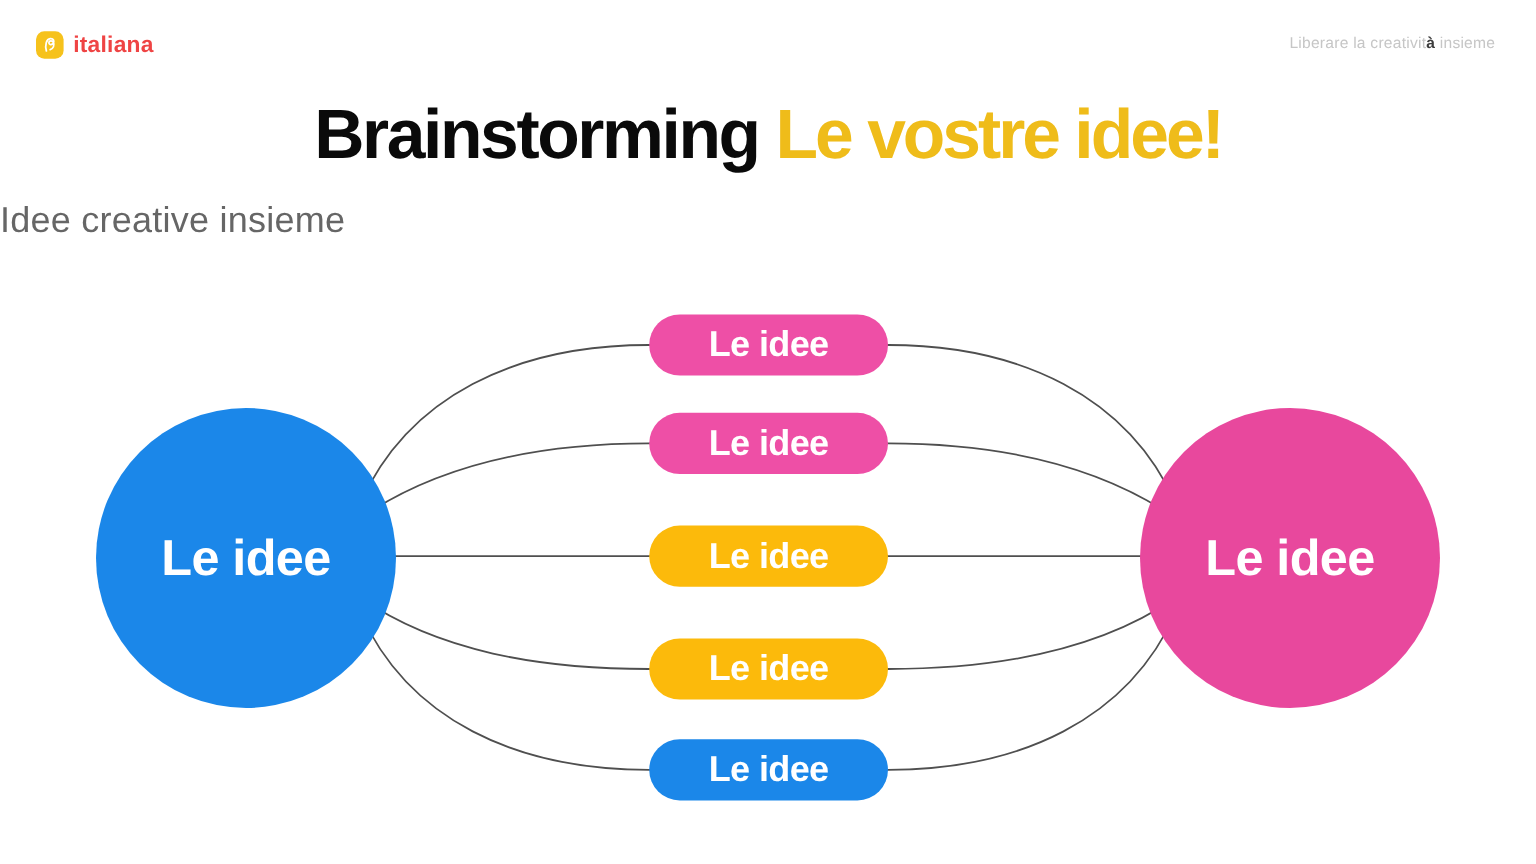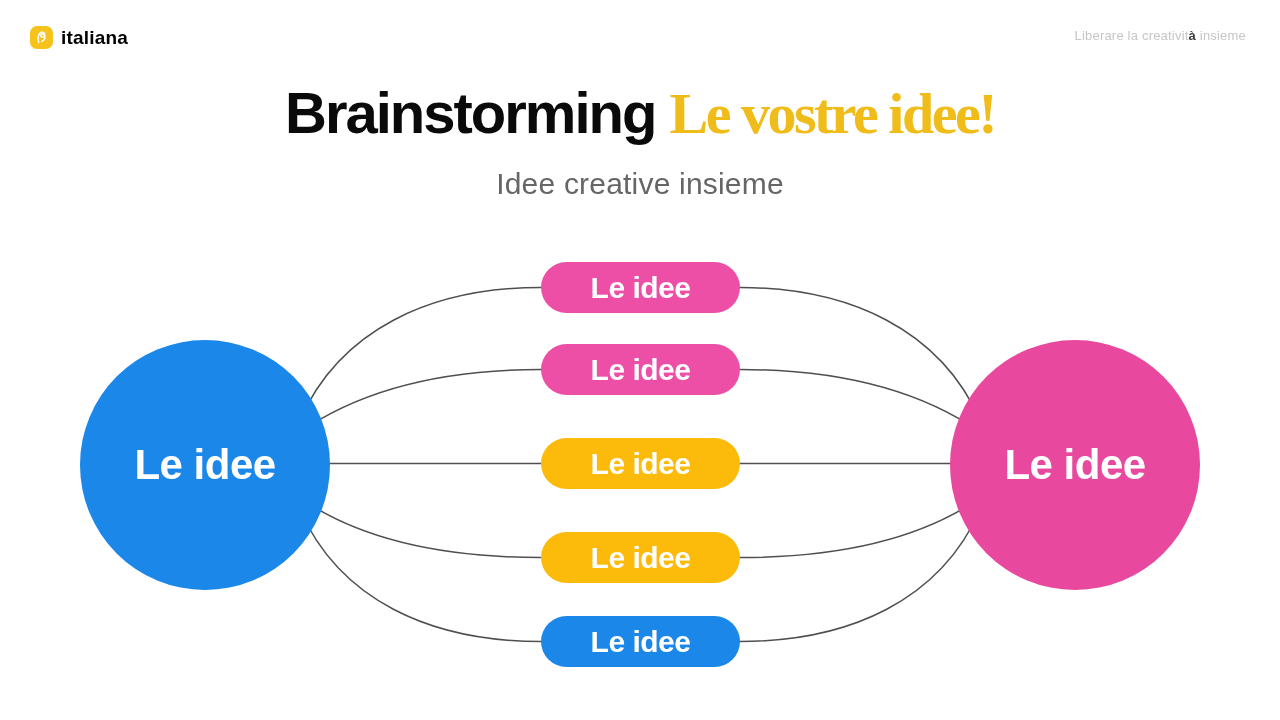--- a/index.html
+++ b/index.html
@@ -5,28 +5,28 @@
   html,body{margin:0;padding:0;background:#e9e9e9;}
   *{box-sizing:border-box;}
   .slide{
     position:relative;width:1280px;height:720px;background:#ffffff;
     font-family:"Liberation Sans",sans-serif;overflow:hidden;
   }
   
   .header{position:absolute;top:0;left:0;right:0;height:70px;}
   .logo-wrap{position:absolute;left:30px;top:26px;display:flex;align-items:center;gap:8px;}
   .logo-mark{width:23px;height:23px;border-radius:7px;display:flex;align-items:center;justify-content:center;}
-  .logo-text{font-size:19px;font-weight:bold;color:#000000;letter-spacing:0.2px;}
+  .logo-text{font-size:19px;font-weight:bold;color:#ef4444;letter-spacing:0.2px;}
   .tagline{position:absolute;right:34px;top:28px;font-size:13px;color:#c6c6c6;letter-spacing:0.2px;}
   .tagline .accent-char{color:#3d3d3d;font-weight:bold;}
   
   .title{position:absolute;top:80px;left:0;width:100%;text-align:center;
          font-size:58px;font-weight:bold;letter-spacing:-2px;color:#0a0a0a;line-height:1.15;}
   .title .accent{letter-spacing:-2.5px;}
-  .subtitle{position:absolute;top:167px;left:0;width:100%;text-align:center;
+  .subtitle{position:absolute;top:167px;left:0;width:100%;text-align:left;
             font-size:30px;color:#666666;letter-spacing:0.2px;}
   
   .connector-svg{position:absolute;left:0;top:0;width:1280px;height:720px;}
   .big-circle{
     position:absolute;width:250px;height:250px;border-radius:50%;
     display:flex;align-items:center;justify-content:center;
     color:#ffffff;font-size:42px;font-weight:bold;letter-spacing:-0.5px;
   }
   .circle-left{left:80px;top:340px;}
   .circle-right{left:950px;top:340px;}
@@ -55,21 +55,21 @@
       </div>
       <span class="logo-text">italiana</span>
     </div>
     <div class="tagline">
       <span>Liberare la creativit</span><span class="accent-char">à</span><span> insieme</span>
     </div>
   </div>
 
   <div class="title">
     <span>Brainstorming</span>
-    <span class="accent" style="color: rgb(239, 188, 26); font-family: Liberation Serif, serif;">Le vostre idee!</span>
+    <span class="accent" style="color: rgb(239, 188, 26);">Le vostre idee!</span>
   </div>
   <div class="subtitle">Idee creative insieme</div>
 
   <svg class="connector-svg" viewBox="0 0 1280 720">
     <path fill="none" stroke-width="1.5" d="M 300 420 C 340 330 430 287.5 541 287.5 H 740 C 850 287.5 940 330 980 420" stroke="#4f4f4f"></path>
     <path fill="none" stroke-width="1.5" d="M 300 432 C 365 387 450 369.5 541 369.5 H 740 C 830 369.5 915 387 980 432" stroke="#4f4f4f"></path>
     <path fill="none" stroke-width="1.5" d="M 300 463.5 H 980" stroke="#4f4f4f"></path>
     <path fill="none" stroke-width="1.5" d="M 300 498 C 365 543 450 557.5 541 557.5 H 740 C 830 557.5 915 543 980 498" stroke="#4f4f4f"></path>
     <path fill="none" stroke-width="1.5" d="M 300 510 C 340 600 430 641.5 541 641.5 H 740 C 850 641.5 940 600 980 510" stroke="#4f4f4f"></path>
   </svg>

